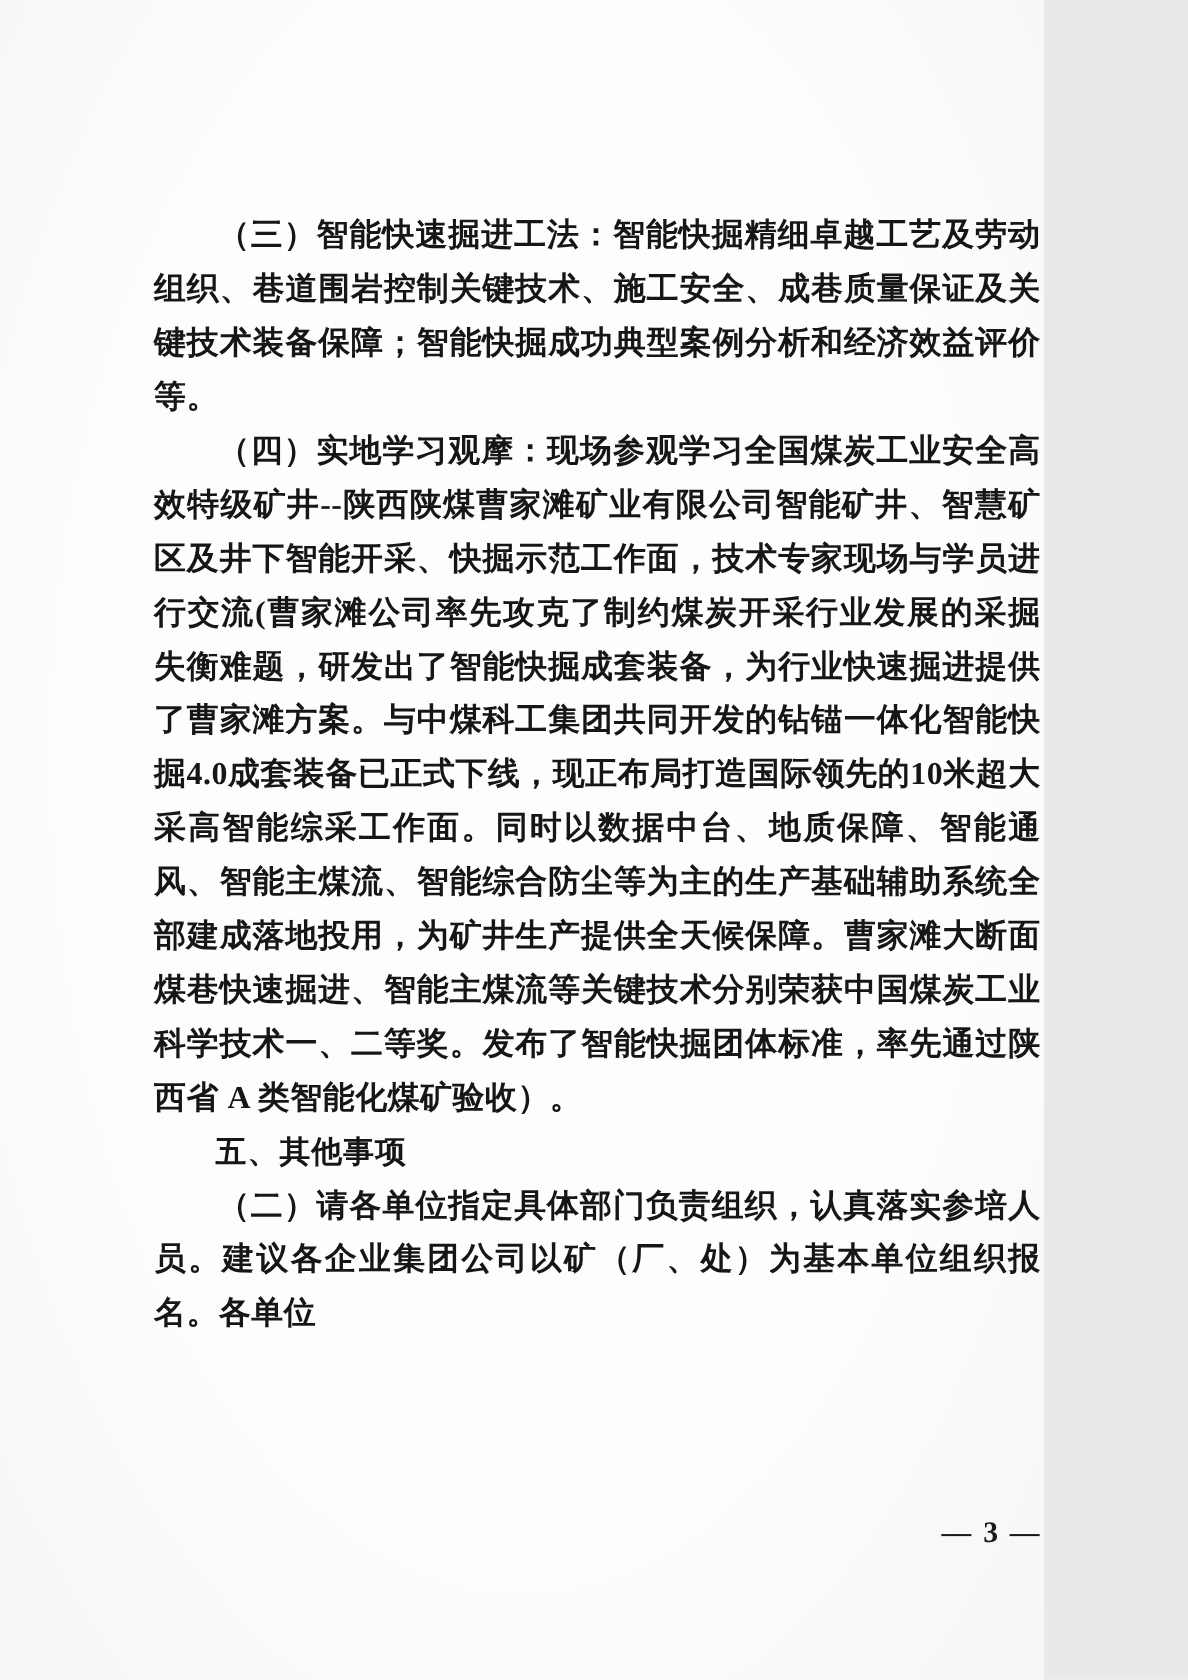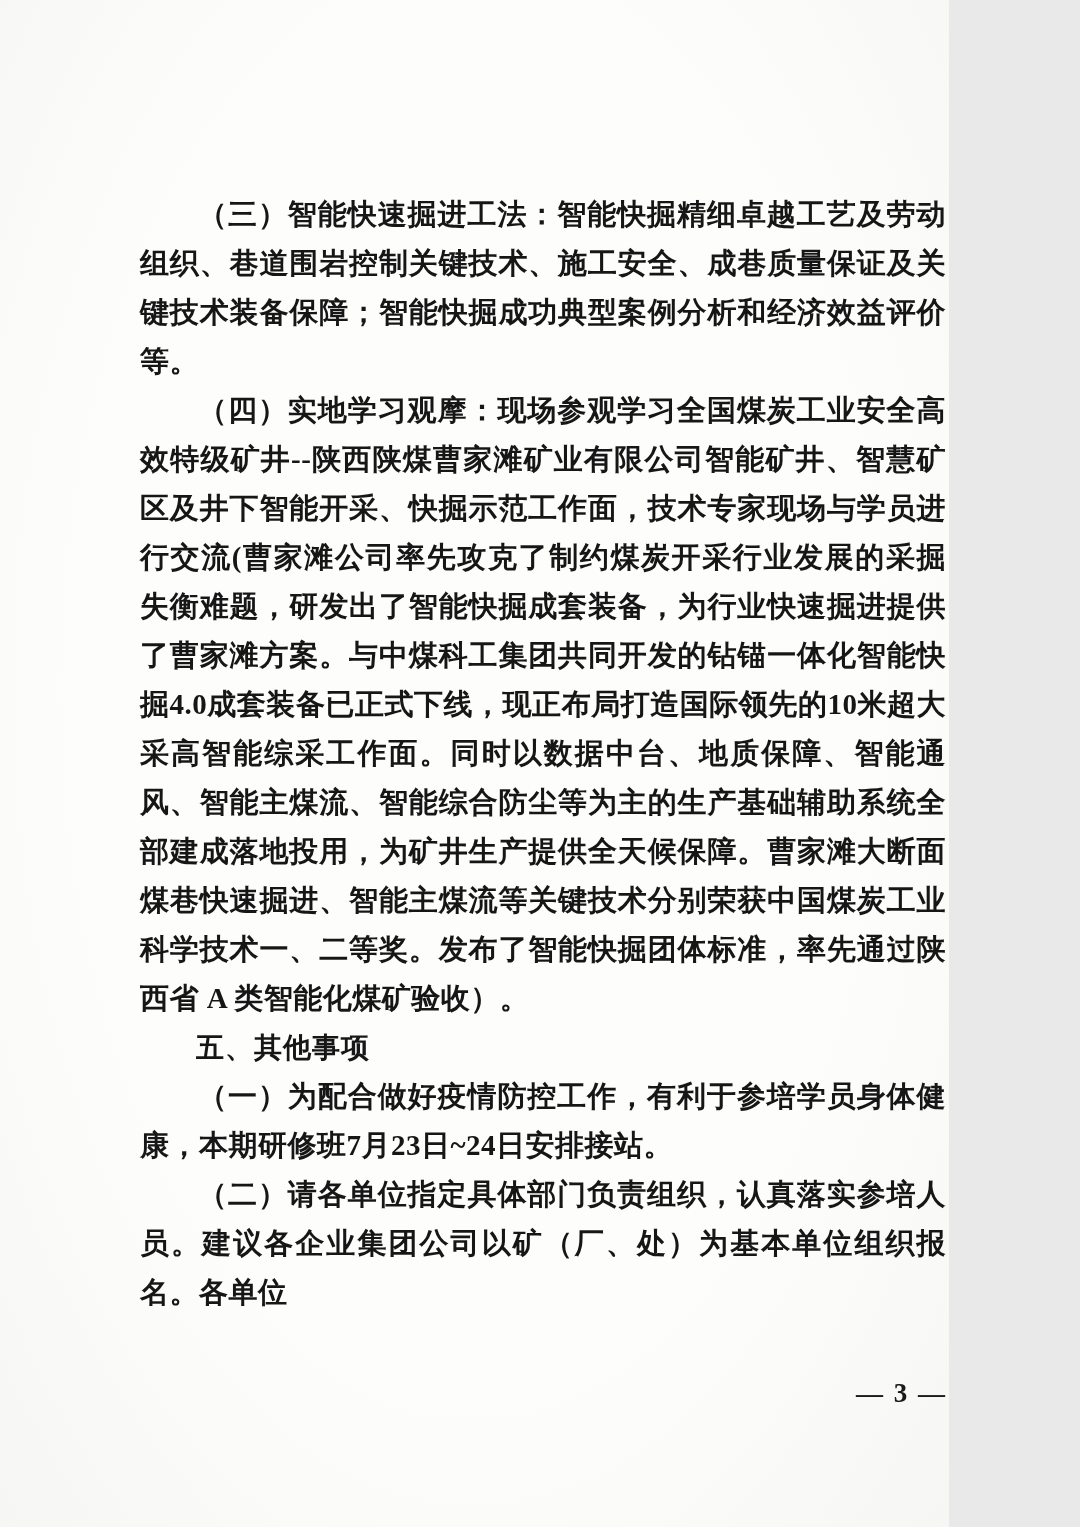--- a/index.html
+++ b/index.html
@@ -55,17 +55,16 @@
   }
 </style>
 </head>
 <body>
 
 <div class="page">
   <div class="content">
     <p>（三）智能快速掘进工法：智能快掘精细卓越工艺及劳动组织、巷道围岩控制关键技术、施工安全、成巷质量保证及关键技术装备保障；智能快掘成功典型案例分析和经济效益评价等。</p>
     <p>（四）实地学习观摩：现场参观学习全国煤炭工业安全高效特级矿井--陕西陕煤曹家滩矿业有限公司智能矿井、智慧矿区及井下智能开采、快掘示范工作面，技术专家现场与学员进行交流(曹家滩公司率先攻克了制约煤炭开采行业发展的采掘失衡难题，研发出了智能快掘成套装备，为行业快速掘进提供了曹家滩方案。与中煤科工集团共同开发的钻锚一体化智能快掘4.0成套装备已正式下线，现正布局打造国际领先的10米超大采高智能综采工作面。同时以数据中台、地质保障、智能通风、智能主煤流、智能综合防尘等为主的生产基础辅助系统全部建成落地投用，为矿井生产提供全天候保障。曹家滩大断面煤巷快速掘进、智能主煤流等关键技术分别荣获中国煤炭工业科学技术一、二等奖。发布了智能快掘团体标准，率先通过陕西省 A 类智能化煤矿验收）。</p>
     <p class="section-heading">五、其他事项</p>
-    <p>（一）为配合做好疫情防控工作，有利于参培学员身体健康，本期研修班7月23日~24日安排接站。</p>
     <p>（二）请各单位指定具体部门负责组织，认真落实参培人员。建议各企业集团公司以矿（厂、处）为基本单位组织报名。各单位</p>
   </div>
   <div class="page-footer">— 3 —</div>
 </div>
 
 </body></html>

